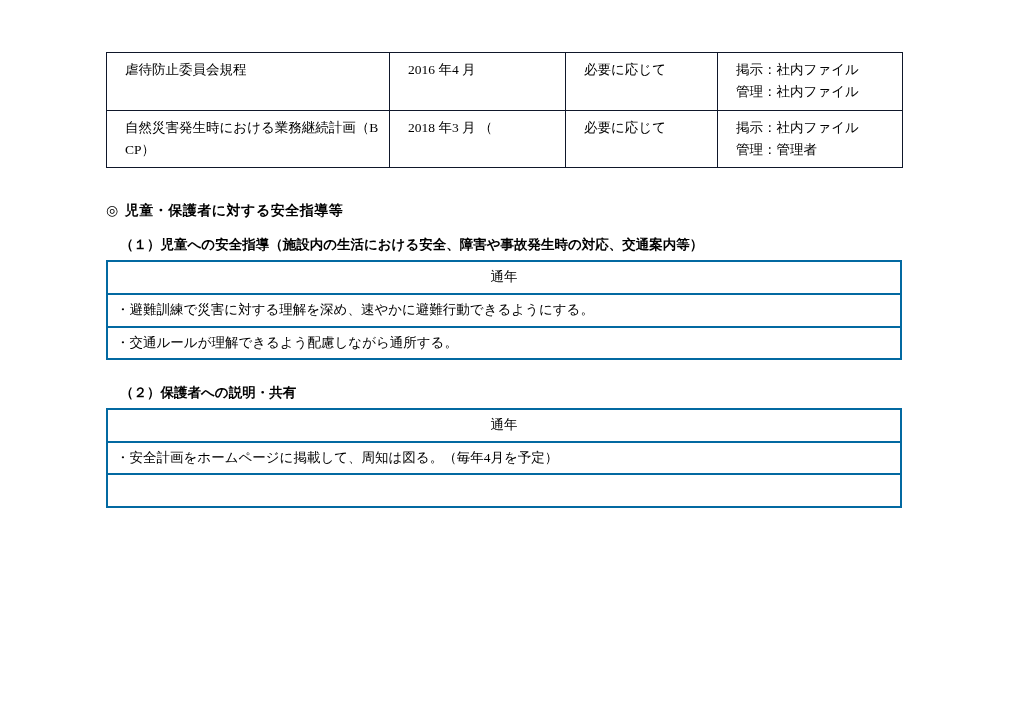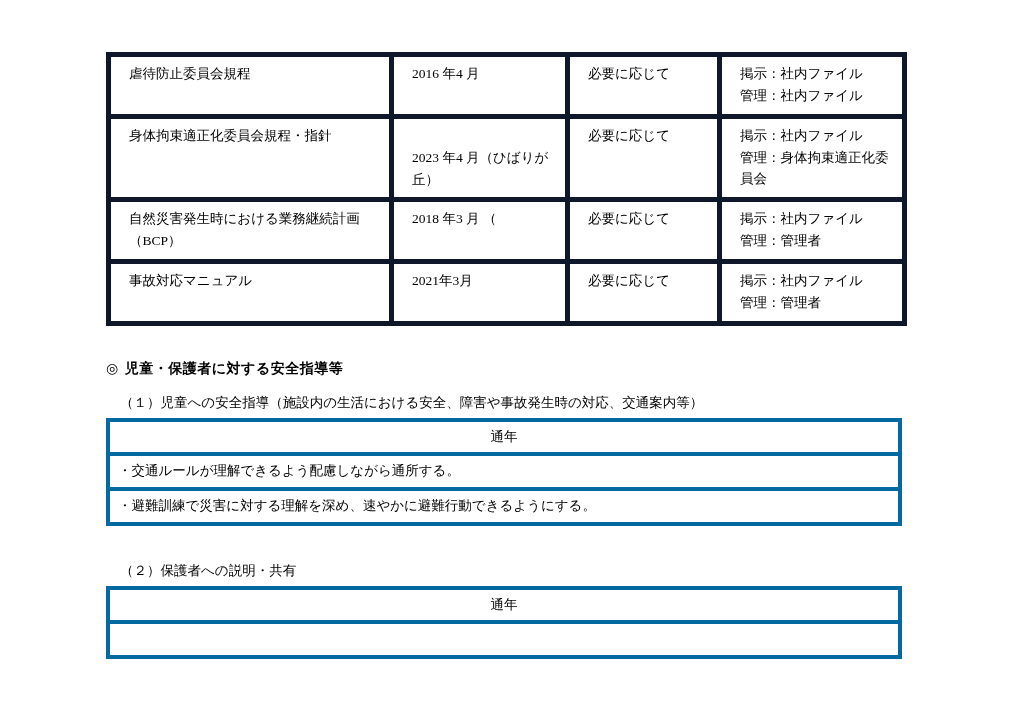--- a/index.html
+++ b/index.html
@@ -20,21 +20,21 @@
     height: 724px;
     box-sizing: border-box;
     padding: 52px 106px 0 106px;
   }
   table.doc-table {
     border-collapse: collapse;
     width: 796px;
     table-layout: fixed;
   }
   table.doc-table td {
-    border: 5px solid #0f172a;
+    border: 1px solid #0f172a;
     vertical-align: top;
     padding: 6px 7px 7px 18px;
     font-size: 13.5px;
     line-height: 1.62;
     word-break: break-all;
   }
   .col-name { width: 283px; }
   .col-date { width: 176px; }
   .col-freq { width: 152px; }
   .col-note { width: 185px; }
@@ -47,32 +47,33 @@
     font-size: 14px;
     font-weight: bold;
     letter-spacing: 0.5px;
   }
   .section-heading .marker {
     margin-right: 6px;
   }
   .subsection {
     margin: 6px 0 6px 14px;
     font-size: 13.5px;
+    font-weight: bold;
   }
   .sub-gap {
-    margin-top: 36px;
+    margin-top: 24px;
   }
   table.flat-table {
     border-collapse: collapse;
     width: 796px;
     table-layout: fixed;
     margin-top: 2px;
   }
   table.flat-table td {
-    border: 4px solid #0369a1;
+    border: 2px solid #0369a1;
     font-size: 13.5px;
     padding: 4px 8px 5px 8px;
     line-height: 1.6;
   }
   table.flat-table td.head {
     text-align: center;
   }
   .spacer-row td {
     height: 22px;
     border: 1px solid #000000;
@@ -101,54 +102,24 @@
         <td>
           <span class="cell-line">必要に応じて</span>
         </td>
         <td>
           <span class="cell-line">掲示：社内ファイル</span>
           <span class="cell-line">管理：社内ファイル</span>
         </td>
       </tr>
       <tr>
         <td>
-          <span class="cell-line">身体拘束適正化委員会規程・指針</span>
-        </td>
-        <td>
-          <span class="cell-line pad-top">2023 年4 月（ひばりが丘）</span>
-        </td>
-        <td>
-          <span class="cell-line">必要に応じて</span>
-        </td>
-        <td>
-          <span class="cell-line">掲示：社内ファイル</span>
-          <span class="cell-line">管理：身体拘束適正化委員会</span>
-        </td>
-      </tr>
-      <tr>
-        <td>
           <span class="cell-line">自然災害発生時における業務継続計画（BCP）</span>
         </td>
         <td>
           <span class="cell-line">2018 年3 月 （</span>
-        </td>
-        <td>
-          <span class="cell-line">必要に応じて</span>
-        </td>
-        <td>
-          <span class="cell-line">掲示：社内ファイル</span>
-          <span class="cell-line">管理：管理者</span>
-        </td>
-      </tr>
-      <tr>
-        <td>
-          <span class="cell-line">事故対応マニュアル</span>
-        </td>
-        <td>
-          <span class="cell-line">2021年3月</span>
         </td>
         <td>
           <span class="cell-line">必要に応じて</span>
         </td>
         <td>
           <span class="cell-line">掲示：社内ファイル</span>
           <span class="cell-line">管理：管理者</span>
         </td>
       </tr>
     </tbody>
@@ -159,34 +130,37 @@
   </p>
 
   <p class="subsection">（１）児童への安全指導（施設内の生活における安全、障害や事故発生時の対応、交通案内等）</p>
 
   <table class="flat-table">
     <tbody>
       <tr>
         <td class="head">通年</td>
       </tr>
       <tr>
-        <td>・交通ルールが理解できるよう配慮しながら通所する。</td>
+        <td>・避難訓練で災害に対する理解を深め、速やかに避難行動できるようにする。</td>
       </tr>
       <tr>
-        <td>・避難訓練で災害に対する理解を深め、速やかに避難行動できるようにする。</td>
+        <td>・交通ルールが理解できるよう配慮しながら通所する。</td>
       </tr>
     </tbody>
   </table>
 
   <p class="subsection sub-gap">（２）保護者への説明・共有</p>
 
   <table class="flat-table">
     <tbody>
       <tr>
         <td class="head">通年</td>
       </tr>
+      <tr>
+        <td>・安全計画をホームページに掲載して、周知は図る。（毎年4月を予定）</td>
+      </tr>
       <tr class="spacer-row">
         <td></td>
       </tr>
     </tbody>
   </table>
 
 </div>
 
 </body></html>

